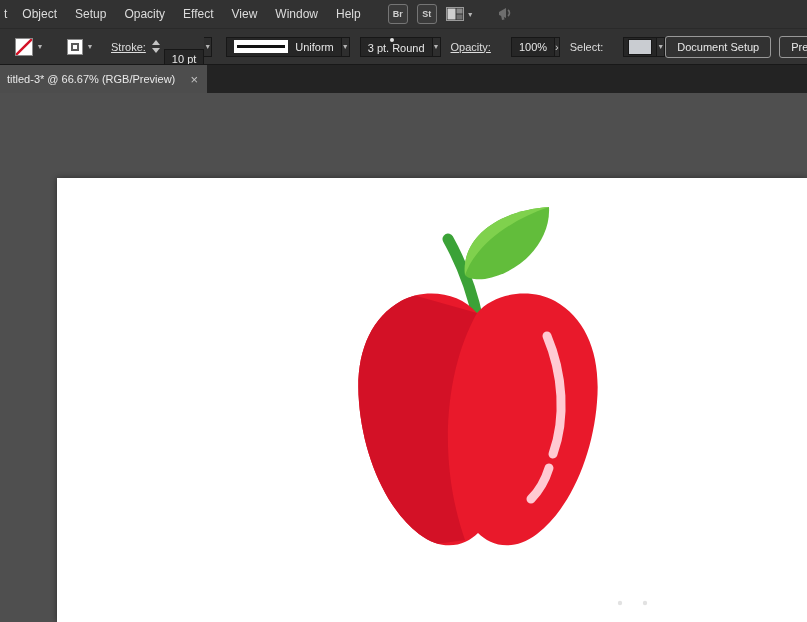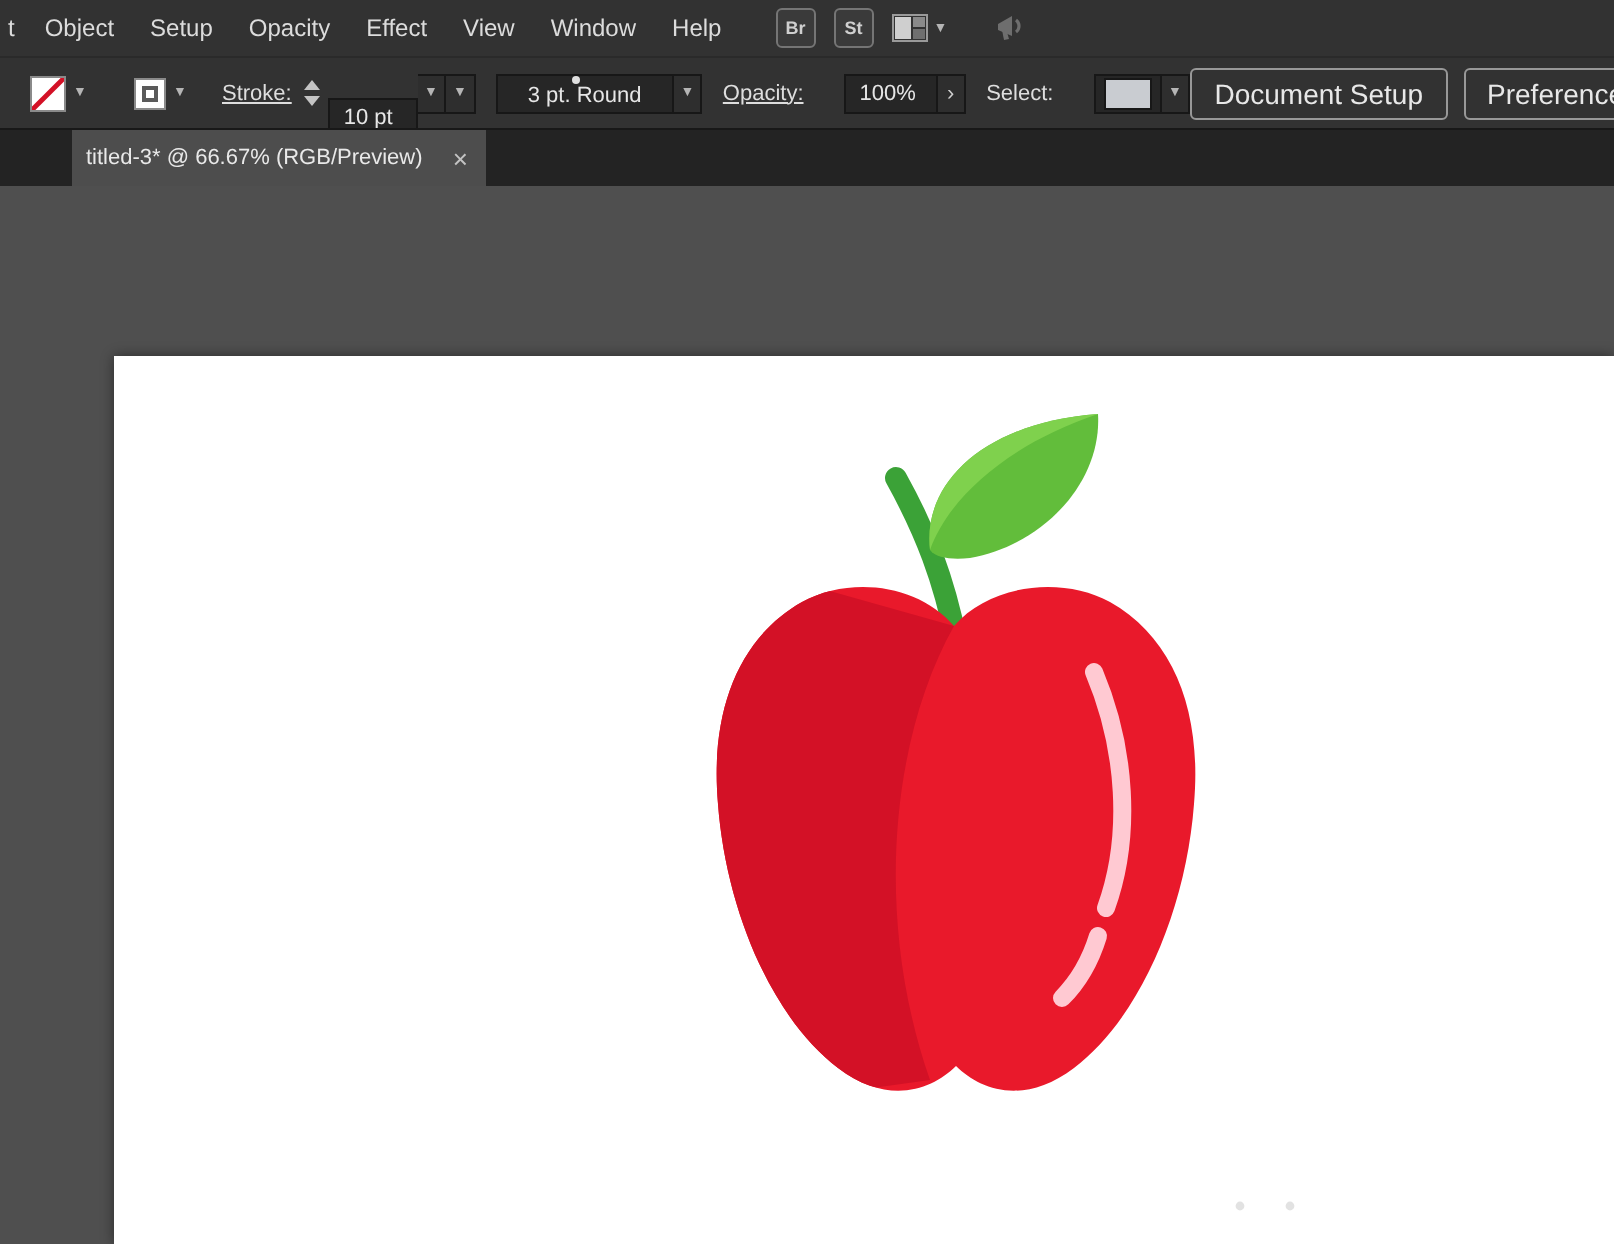--- a/index.html
+++ b/index.html
@@ -62,25 +62,25 @@
     content:""; position:absolute; left:3px; right:3px; top:5px; height:3px; background:#111;
   }
   .brush-dot{ width:4px; height:4px; border-radius:50%; background:#e0e0e0; margin-right:8px; }
   .arrow-btn{
     height:20px; width:15px; background:#2e2e2e; border:1px solid #171717; border-left:none;
     display:flex; align-items:center; justify-content:center; color:#cfcfcf; font-size:11px;
   }
   .style-swatch{ width:24px; height:16px; background:#c9ccd1; border:1px solid #171717; }
   .btn{
     border:1px solid #989898; border-radius:3px; background:transparent; color:#e8e8e8;
-    font-size:14px; padding:4px 11px; font-family:"Liberation Sans", sans-serif; flex:0 0 auto;
-  }
-
-  
-  .tabbar{ height:28px; background:#232323; display:flex; align-items:stretch;padding-left:36px; }
+    font-size:11px; padding:4px 11px; font-family:"Liberation Sans", sans-serif; flex:0 0 auto;
+  }
+
+  
+  .tabbar{ height:28px; background:#232323; display:flex; align-items:stretch; }
   .doc-tab{
     width:207px; background:#4d4d4d; color:#e9e9e9; font-size:11px;
     display:flex; align-items:center; padding:0 9px 0 7px;
   }
   .doc-tab .title{ overflow:hidden; white-space:nowrap; }
   .doc-tab .close{ margin-left:auto; color:#c3c3c3; font-size:13px; line-height:1; padding-left:8px; }
 
   
   .canvas-area{ position:absolute; left:0; top:93px; right:0; bottom:0; background:#4f4f4f; }
   .artboard{
@@ -146,20 +146,24 @@
   <span class="lbl u mg14">Stroke:</span>
   <span class="stepper">
     <span class="step-up"></span>
     <span class="step-down"></span>
   </span>
   <span class="field" style="width:46px;margin-top:24px;">10 pt</span>
   <span class="dd-btn">
       <span class="chev">▼</span>
     </span>
 
+  <span class="field mg14" style="width:118px;">
+    <span class="profile-preview"></span>
+    <span>Uniform</span>
+  </span>
   <span class="dd-btn">
       <span class="chev">▼</span>
     </span>
 
   <span class="field mg10" style="width:92px;flex-direction:column;">
     <span class="brush-dot"></span>
     <span>3 pt. Round</span>
   </span>
   <span class="dd-btn">
       <span class="chev">▼</span>

